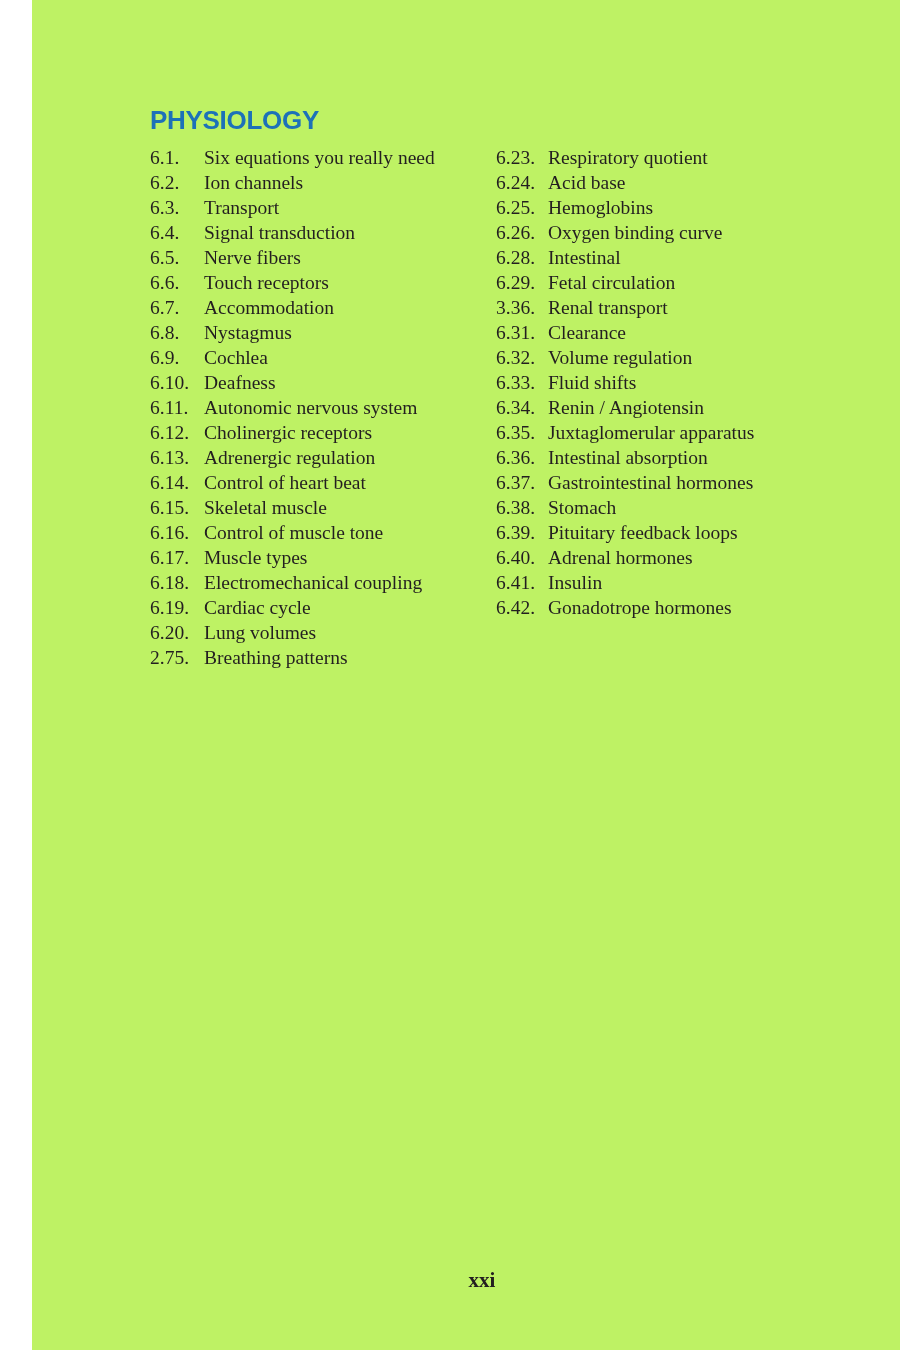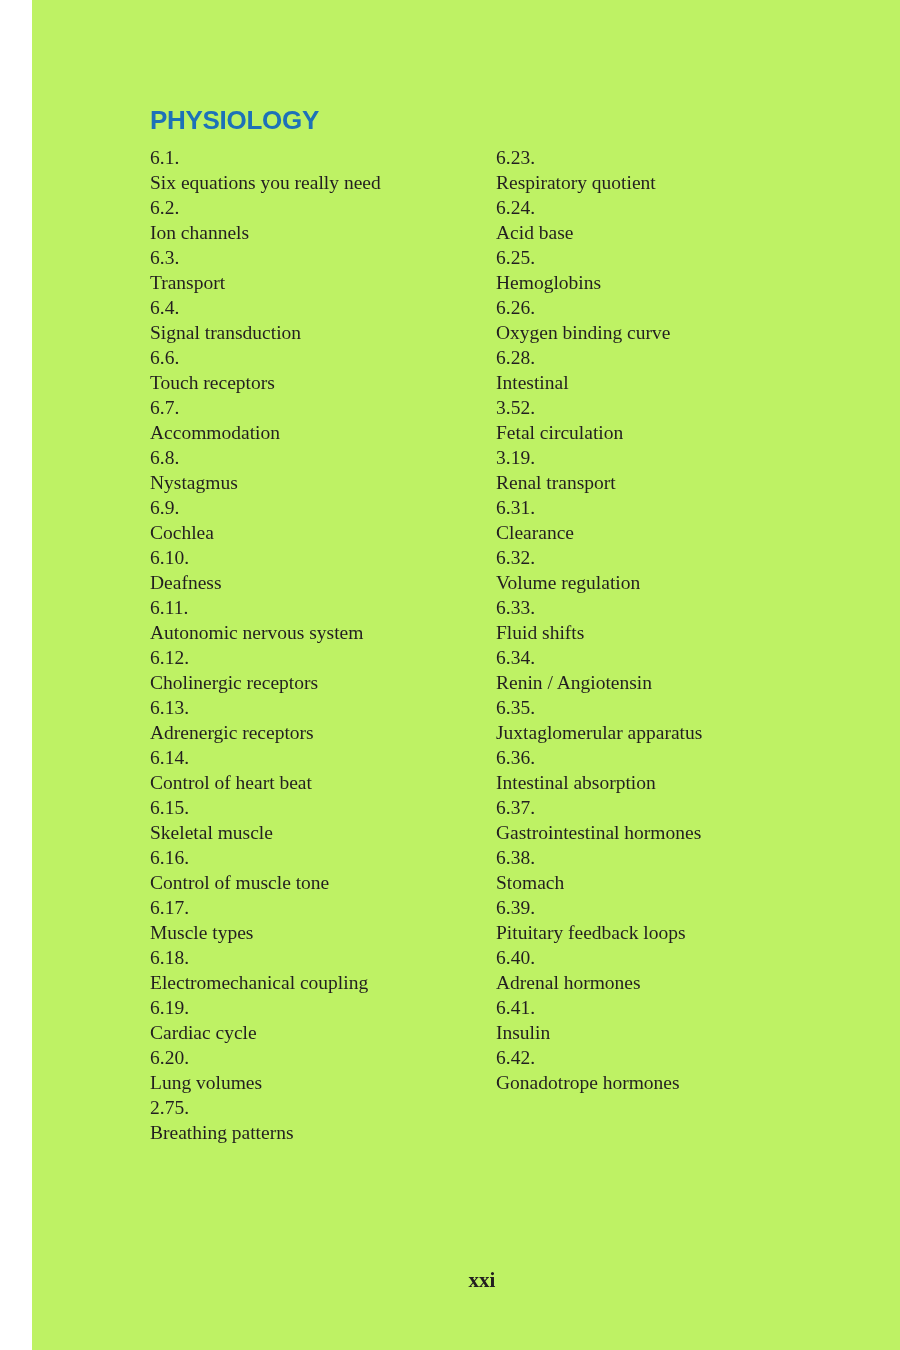--- a/index.html
+++ b/index.html
@@ -38,21 +38,20 @@
   .col {
     flex: none;
   }
   .col-left  { width: 346px; }
   .col-right { width: 334px; }
   .toc-row {
     display: flex;
     font-size: 19.5px;
     line-height: 25px;
     white-space: nowrap;
-    flex-direction: column;
   }
   .toc-num {
     flex: none;
     width: 54px;
   }
   .col-right .toc-num {
     width: 52px;
   }
   .page-footer {
     position: absolute;
@@ -84,20 +83,24 @@
           </div>
           <div class="toc-row">
             <span class="toc-num">6.3.</span>
             <span class="toc-title">Transport</span>
           </div>
           <div class="toc-row">
             <span class="toc-num">6.4.</span>
             <span class="toc-title">Signal transduction</span>
           </div>
           <div class="toc-row">
+            <span class="toc-num">6.5.</span>
+            <span class="toc-title">Nerve fibers</span>
+          </div>
+          <div class="toc-row">
             <span class="toc-num">6.6.</span>
             <span class="toc-title">Touch receptors</span>
           </div>
           <div class="toc-row">
             <span class="toc-num">6.7.</span>
             <span class="toc-title">Accommodation</span>
           </div>
           <div class="toc-row">
             <span class="toc-num">6.8.</span>
             <span class="toc-title">Nystagmus</span>
@@ -113,21 +116,21 @@
           <div class="toc-row">
             <span class="toc-num">6.11.</span>
             <span class="toc-title">Autonomic nervous system</span>
           </div>
           <div class="toc-row">
             <span class="toc-num">6.12.</span>
             <span class="toc-title">Cholinergic receptors</span>
           </div>
           <div class="toc-row">
             <span class="toc-num">6.13.</span>
-            <span class="toc-title">Adrenergic receptors</span>
+            <span class="toc-title">Adrenergic regulation</span>
           </div>
           <div class="toc-row">
             <span class="toc-num">6.14.</span>
             <span class="toc-title">Control of heart beat</span>
           </div>
           <div class="toc-row">
             <span class="toc-num">6.15.</span>
             <span class="toc-title">Skeletal muscle</span>
           </div>
           <div class="toc-row">
@@ -170,25 +173,25 @@
           </div>
           <div class="toc-row">
             <span class="toc-num">6.26.</span>
             <span class="toc-title">Oxygen binding curve</span>
           </div>
           <div class="toc-row">
             <span class="toc-num">6.28.</span>
             <span class="toc-title">Intestinal</span>
           </div>
           <div class="toc-row">
-            <span class="toc-num">3.52.</span>
+            <span class="toc-num">6.29.</span>
             <span class="toc-title">Fetal circulation</span>
           </div>
           <div class="toc-row">
-            <span class="toc-num">3.19.</span>
+            <span class="toc-num">3.36.</span>
             <span class="toc-title">Renal transport</span>
           </div>
           <div class="toc-row">
             <span class="toc-num">6.31.</span>
             <span class="toc-title">Clearance</span>
           </div>
           <div class="toc-row">
             <span class="toc-num">6.32.</span>
             <span class="toc-title">Volume regulation</span>
           </div>

